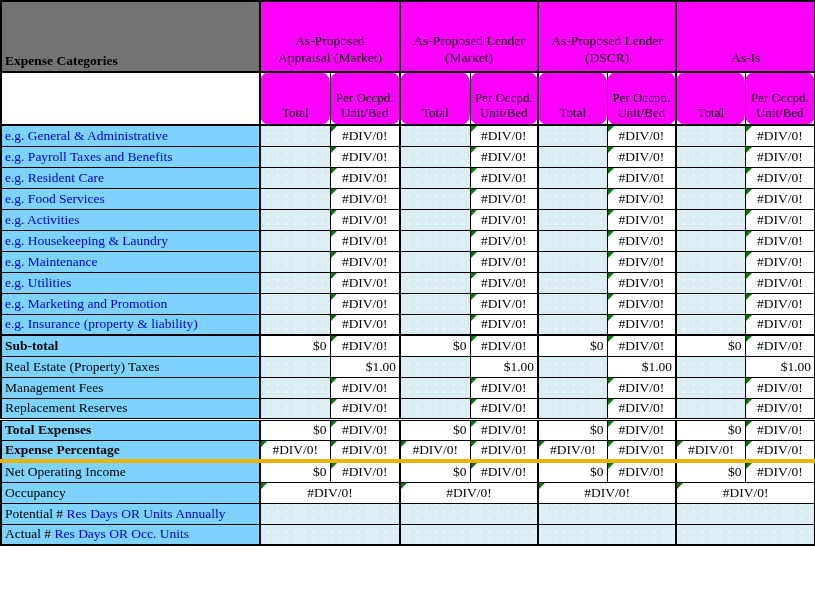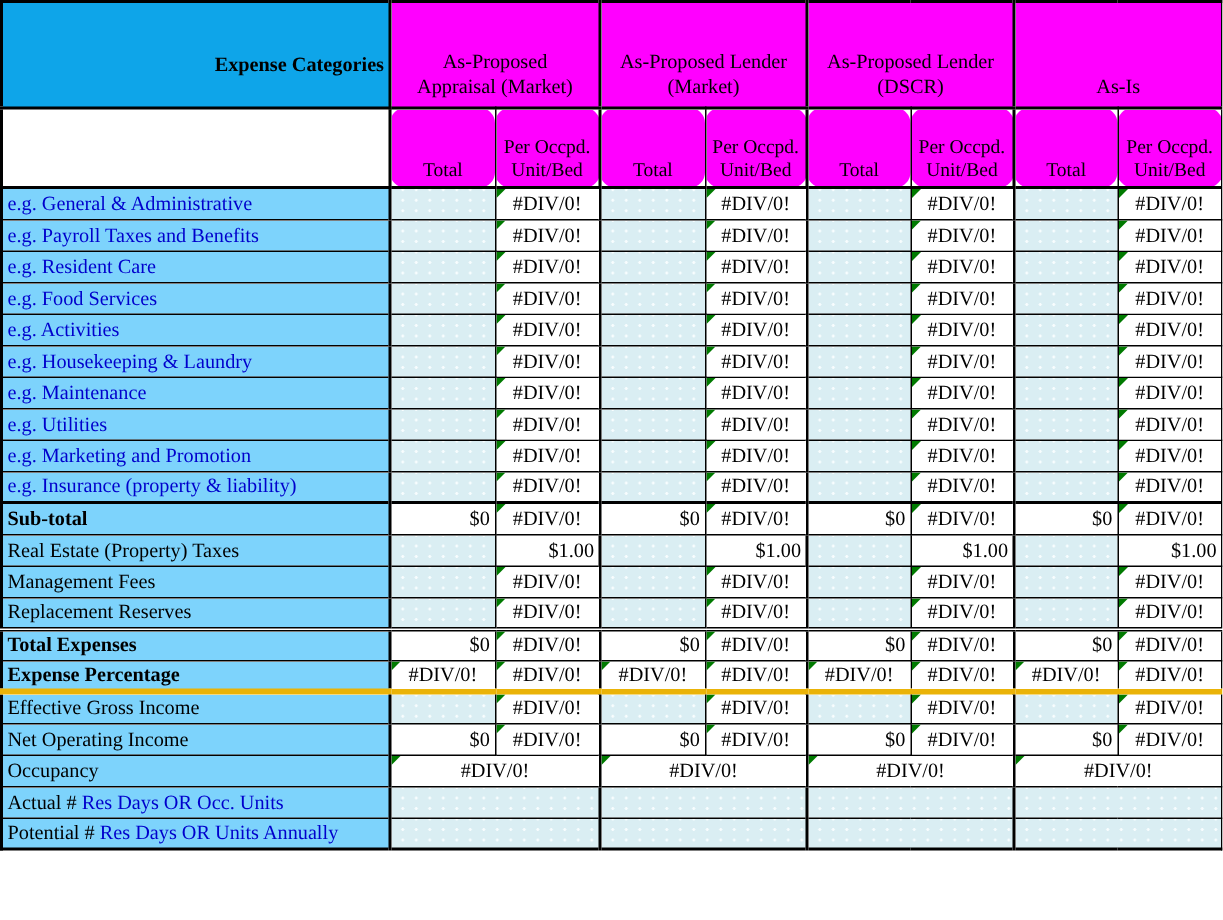--- a/index.html
+++ b/index.html
@@ -17,22 +17,22 @@
   }
   th,td{
     border:1px solid #000;overflow:hidden;white-space:nowrap;
     padding:0 3px;height:21px;font-weight:normal;vertical-align:middle;
     box-sizing:border-box;
   }
   
   tr.r1{height:71px;}
   tr.r2{height:53px;}
   th.corner{
-    background:#0ea5e9;text-align:right;vertical-align:bottom;
-    font-weight:bold;border-bottom:2px solid #000;padding-bottom:20px;
+    background:#737373;text-align:left;vertical-align:bottom;
+    font-weight:bold;border-bottom:2px solid #000;padding-bottom:2px;
   }
   th.grp{
     background:var(--header-bg);text-align:center;vertical-align:bottom;
     white-space:normal;line-height:1.25;padding:0 8px 4px 8px;
     border-bottom:2px solid #000;
   }
   th.blank{background:#fff;}
   th.sub{
     background:var(--header-bg);text-align:center;vertical-align:bottom;
     white-space:normal;line-height:1.2;font-size:13px;padding-bottom:3px;
@@ -275,57 +275,46 @@
           <td class="err v-center grp-start"><span class="err-tri"></span><span>#DIV/0!</span></td>
           <td class="err v-center"><span class="err-tri"></span><span>#DIV/0!</span></td>
           <td class="err v-center grp-start"><span class="err-tri"></span><span>#DIV/0!</span></td>
           <td class="err v-center"><span class="err-tri"></span><span>#DIV/0!</span></td>
           <td class="err v-center grp-start"><span class="err-tri"></span><span>#DIV/0!</span></td>
           <td class="err v-center"><span class="err-tri"></span><span>#DIV/0!</span></td>
           <td class="err v-center grp-start"><span class="err-tri"></span><span>#DIV/0!</span></td>
           <td class="err v-center"><span class="err-tri"></span><span>#DIV/0!</span></td>
         </tr>
         <tr>
-          <th class="lab">Effective Gross Income</th>
-          <td class="shaded grp-start"></td>
-          <td class="err v-center"><span class="err-tri"></span><span>#DIV/0!</span></td>
-          <td class="shaded grp-start"></td>
-          <td class="err v-center"><span class="err-tri"></span><span>#DIV/0!</span></td>
-          <td class="shaded grp-start"></td>
-          <td class="err v-center"><span class="err-tri"></span><span>#DIV/0!</span></td>
-          <td class="shaded grp-start"></td>
-          <td class="err v-center"><span class="err-tri"></span><span>#DIV/0!</span></td>
-        </tr>
-        <tr>
           <th class="lab">Net Operating Income</th>
           <td class="v-right grp-start">$0</td>
           <td class="err v-center"><span class="err-tri"></span><span>#DIV/0!</span></td>
           <td class="v-right grp-start">$0</td>
           <td class="err v-center"><span class="err-tri"></span><span>#DIV/0!</span></td>
           <td class="v-right grp-start">$0</td>
           <td class="err v-center"><span class="err-tri"></span><span>#DIV/0!</span></td>
           <td class="v-right grp-start">$0</td>
           <td class="err v-center"><span class="err-tri"></span><span>#DIV/0!</span></td>
         </tr>
         <tr>
           <th class="lab">Occupancy</th>
           <td class="err v-center grp-start" colspan="2"><span class="err-tri"></span><span>#DIV/0!</span></td>
           <td class="err v-center grp-start" colspan="2"><span class="err-tri"></span><span>#DIV/0!</span></td>
           <td class="err v-center grp-start" colspan="2"><span class="err-tri"></span><span>#DIV/0!</span></td>
           <td class="err v-center grp-start" colspan="2"><span class="err-tri"></span><span>#DIV/0!</span></td>
         </tr>
         <tr>
+          <th class="lab shaded"><span>Potential #</span><span class="lab-link"> Res Days OR Units Annually</span></th>
+          <td class="shaded grp-start" colspan="2"></td>
+          <td class="shaded grp-start" colspan="2"></td>
+          <td class="shaded grp-start" colspan="2"></td>
+          <td class="shaded grp-start" colspan="2"></td>
+        </tr>
+        <tr>
           <th class="lab shaded"><span>Actual #</span><span class="lab-link"> Res Days OR Occ. Units</span></th>
-          <td class="shaded grp-start" colspan="2"></td>
-          <td class="shaded grp-start" colspan="2"></td>
-          <td class="shaded grp-start" colspan="2"></td>
-          <td class="shaded grp-start" colspan="2"></td>
-        </tr>
-        <tr>
-          <th class="lab shaded"><span>Potential #</span><span class="lab-link"> Res Days OR Units Annually</span></th>
           <td class="shaded grp-start" colspan="2"></td>
           <td class="shaded grp-start" colspan="2"></td>
           <td class="shaded grp-start" colspan="2"></td>
           <td class="shaded grp-start" colspan="2"></td>
         </tr>
       </tbody>
   </table>
 </div>
 
 </body></html>

